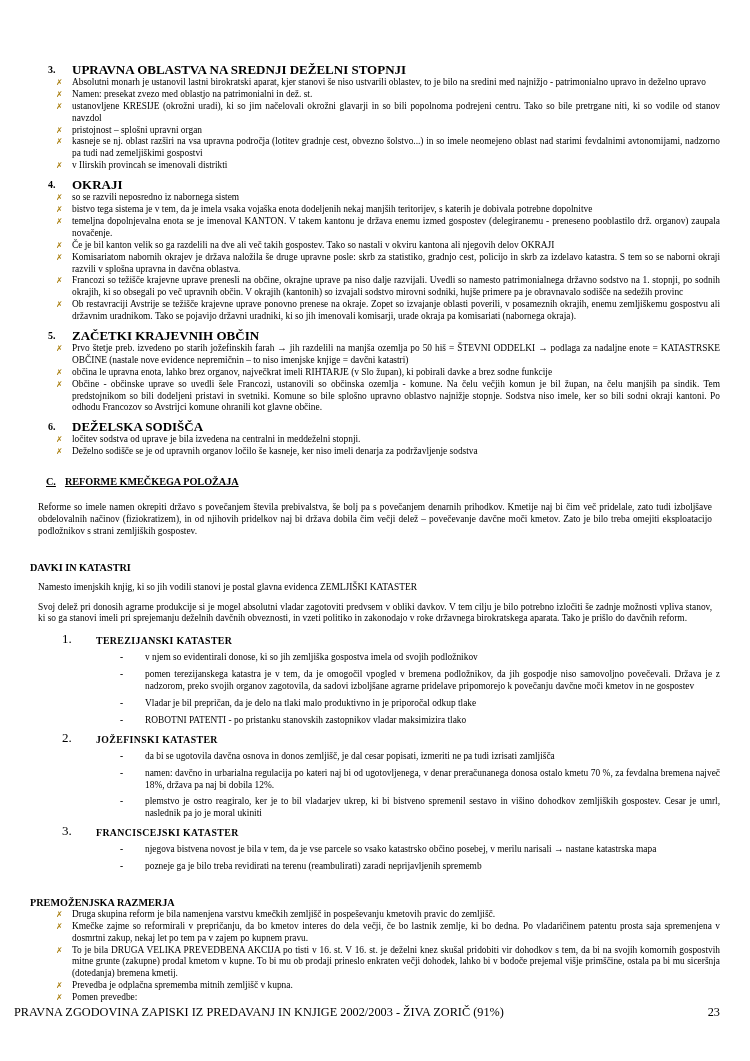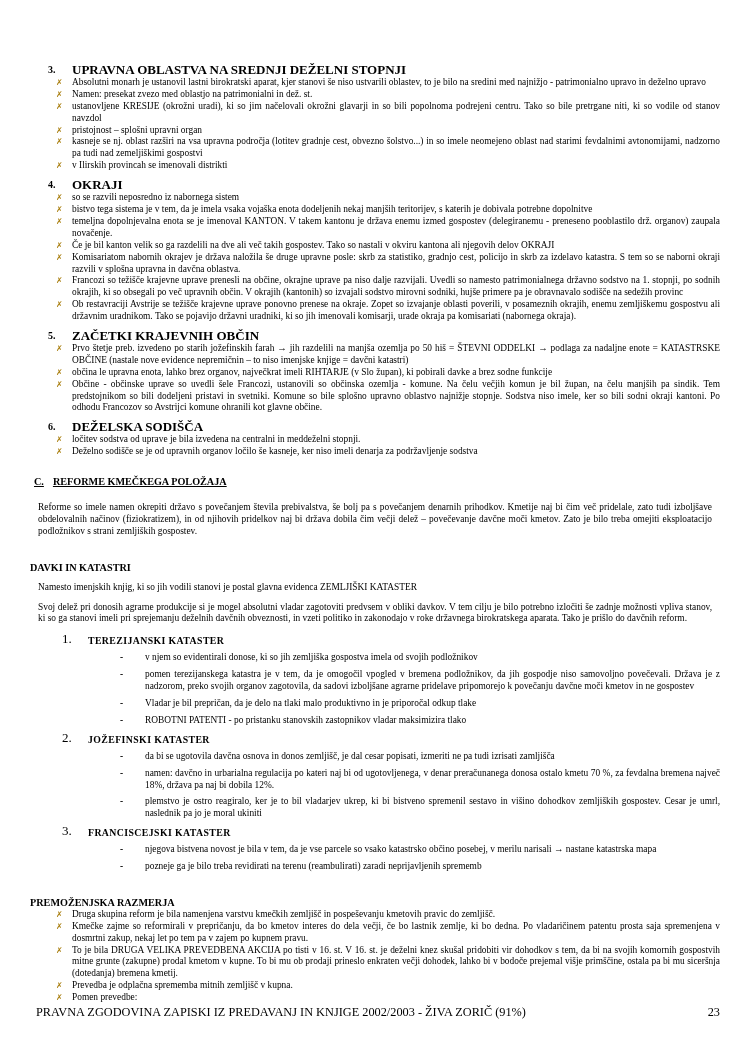--- a/index.html
+++ b/index.html
@@ -13,35 +13,35 @@
     margin:0 auto;
   }
   .docbody{position:absolute;left:30px;top:57px;width:690px;height:946px;overflow:hidden;}
   .section{margin-top:7px;}
   .sec-head{display:flex;margin-bottom:1px;}
   .sec-num{flex:none;width:24px;margin-left:18px;font-weight:700;font-size:10px;}
   .sec-title{font-weight:700;font-size:13px;}
   .brow{display:flex;margin-left:26px;}
   .xmark{flex:none;width:16px;font-family:"DejaVu Sans",sans-serif;font-weight:700;font-size:8px;line-height:11.9px;}
   .btxt{flex:1;text-align:justify;}
-  .uheading{margin:18px 0 14px 4px;font-weight:700;font-size:10.2px;text-decoration:underline;}
+  .uheading{margin:18px 0 14px 16px;font-weight:700;font-size:10.2px;text-decoration:underline;}
   .uh-num{margin-right:9px;}
   .heading{font-weight:700;font-size:10.2px;margin-top:24px;}
   .para{margin:8px;text-align:justify;}
   .kat-head{display:flex;margin:5px 0 2px 0;}
   .kat-num{flex:none;width:26px;margin-left:32px;font-size:13px;line-height:12px;}
-  .kat-title{font-weight:700;font-size:9.8px;letter-spacing:.4px;padding-top:2px;}
+  .kat-title{font-weight:700;font-size:9.8px;letter-spacing:.4px;padding-top:2px;margin-left:8px;}
   .kdash{display:flex;margin:5px 0 0 90px;}
   .kdash .dmark{flex:none;width:25px;font-weight:700;}
   .subdash{display:flex;margin:5px 0 0 65px;}
   .subdash .dmark{flex:none;width:22px;font-weight:700;}
   .dtxt{flex:1;text-align:justify;}
   .b{font-weight:400;}
   .footer{
-    position:absolute;left:36px;right:30px;top:1005px;
+    position:absolute;left:14px;right:30px;top:1005px;
     display:flex;justify-content:space-between;
     font-size:12.3px;line-height:15px;background:#fff;
   }
 </style>
 </head>
 <body>
 
 <div class="page">
   <div class="docbody">
       <section class="section">

